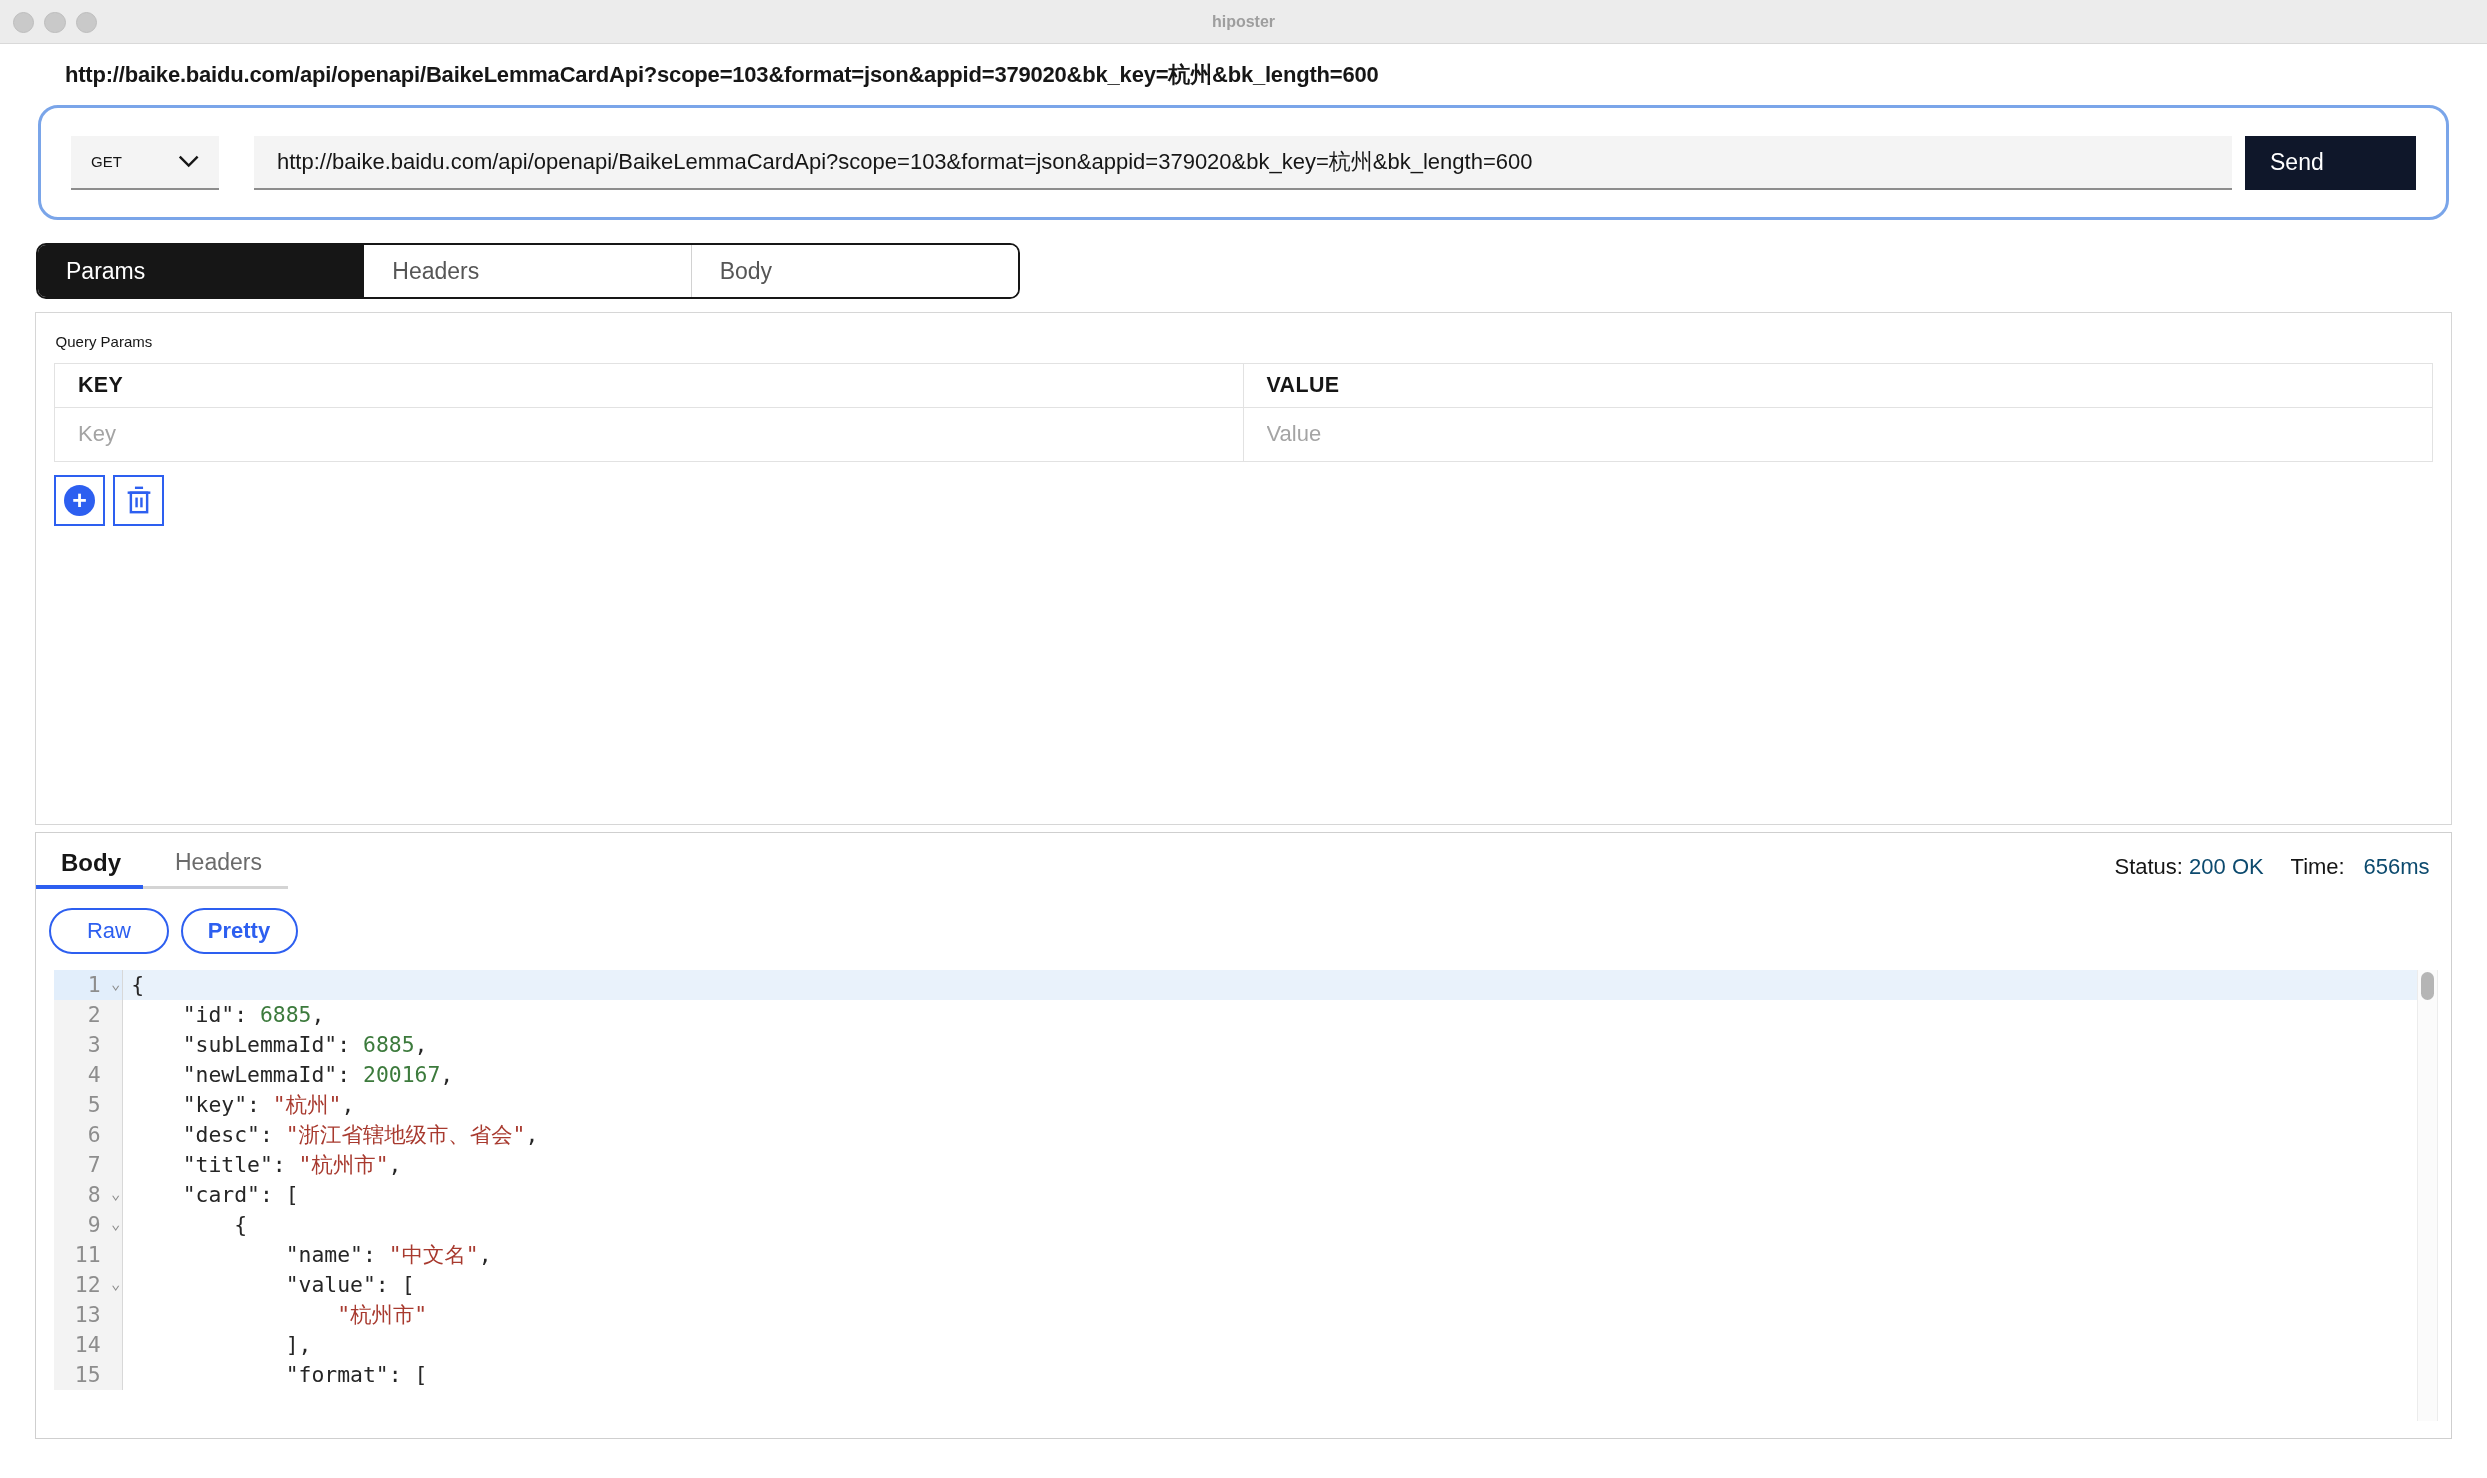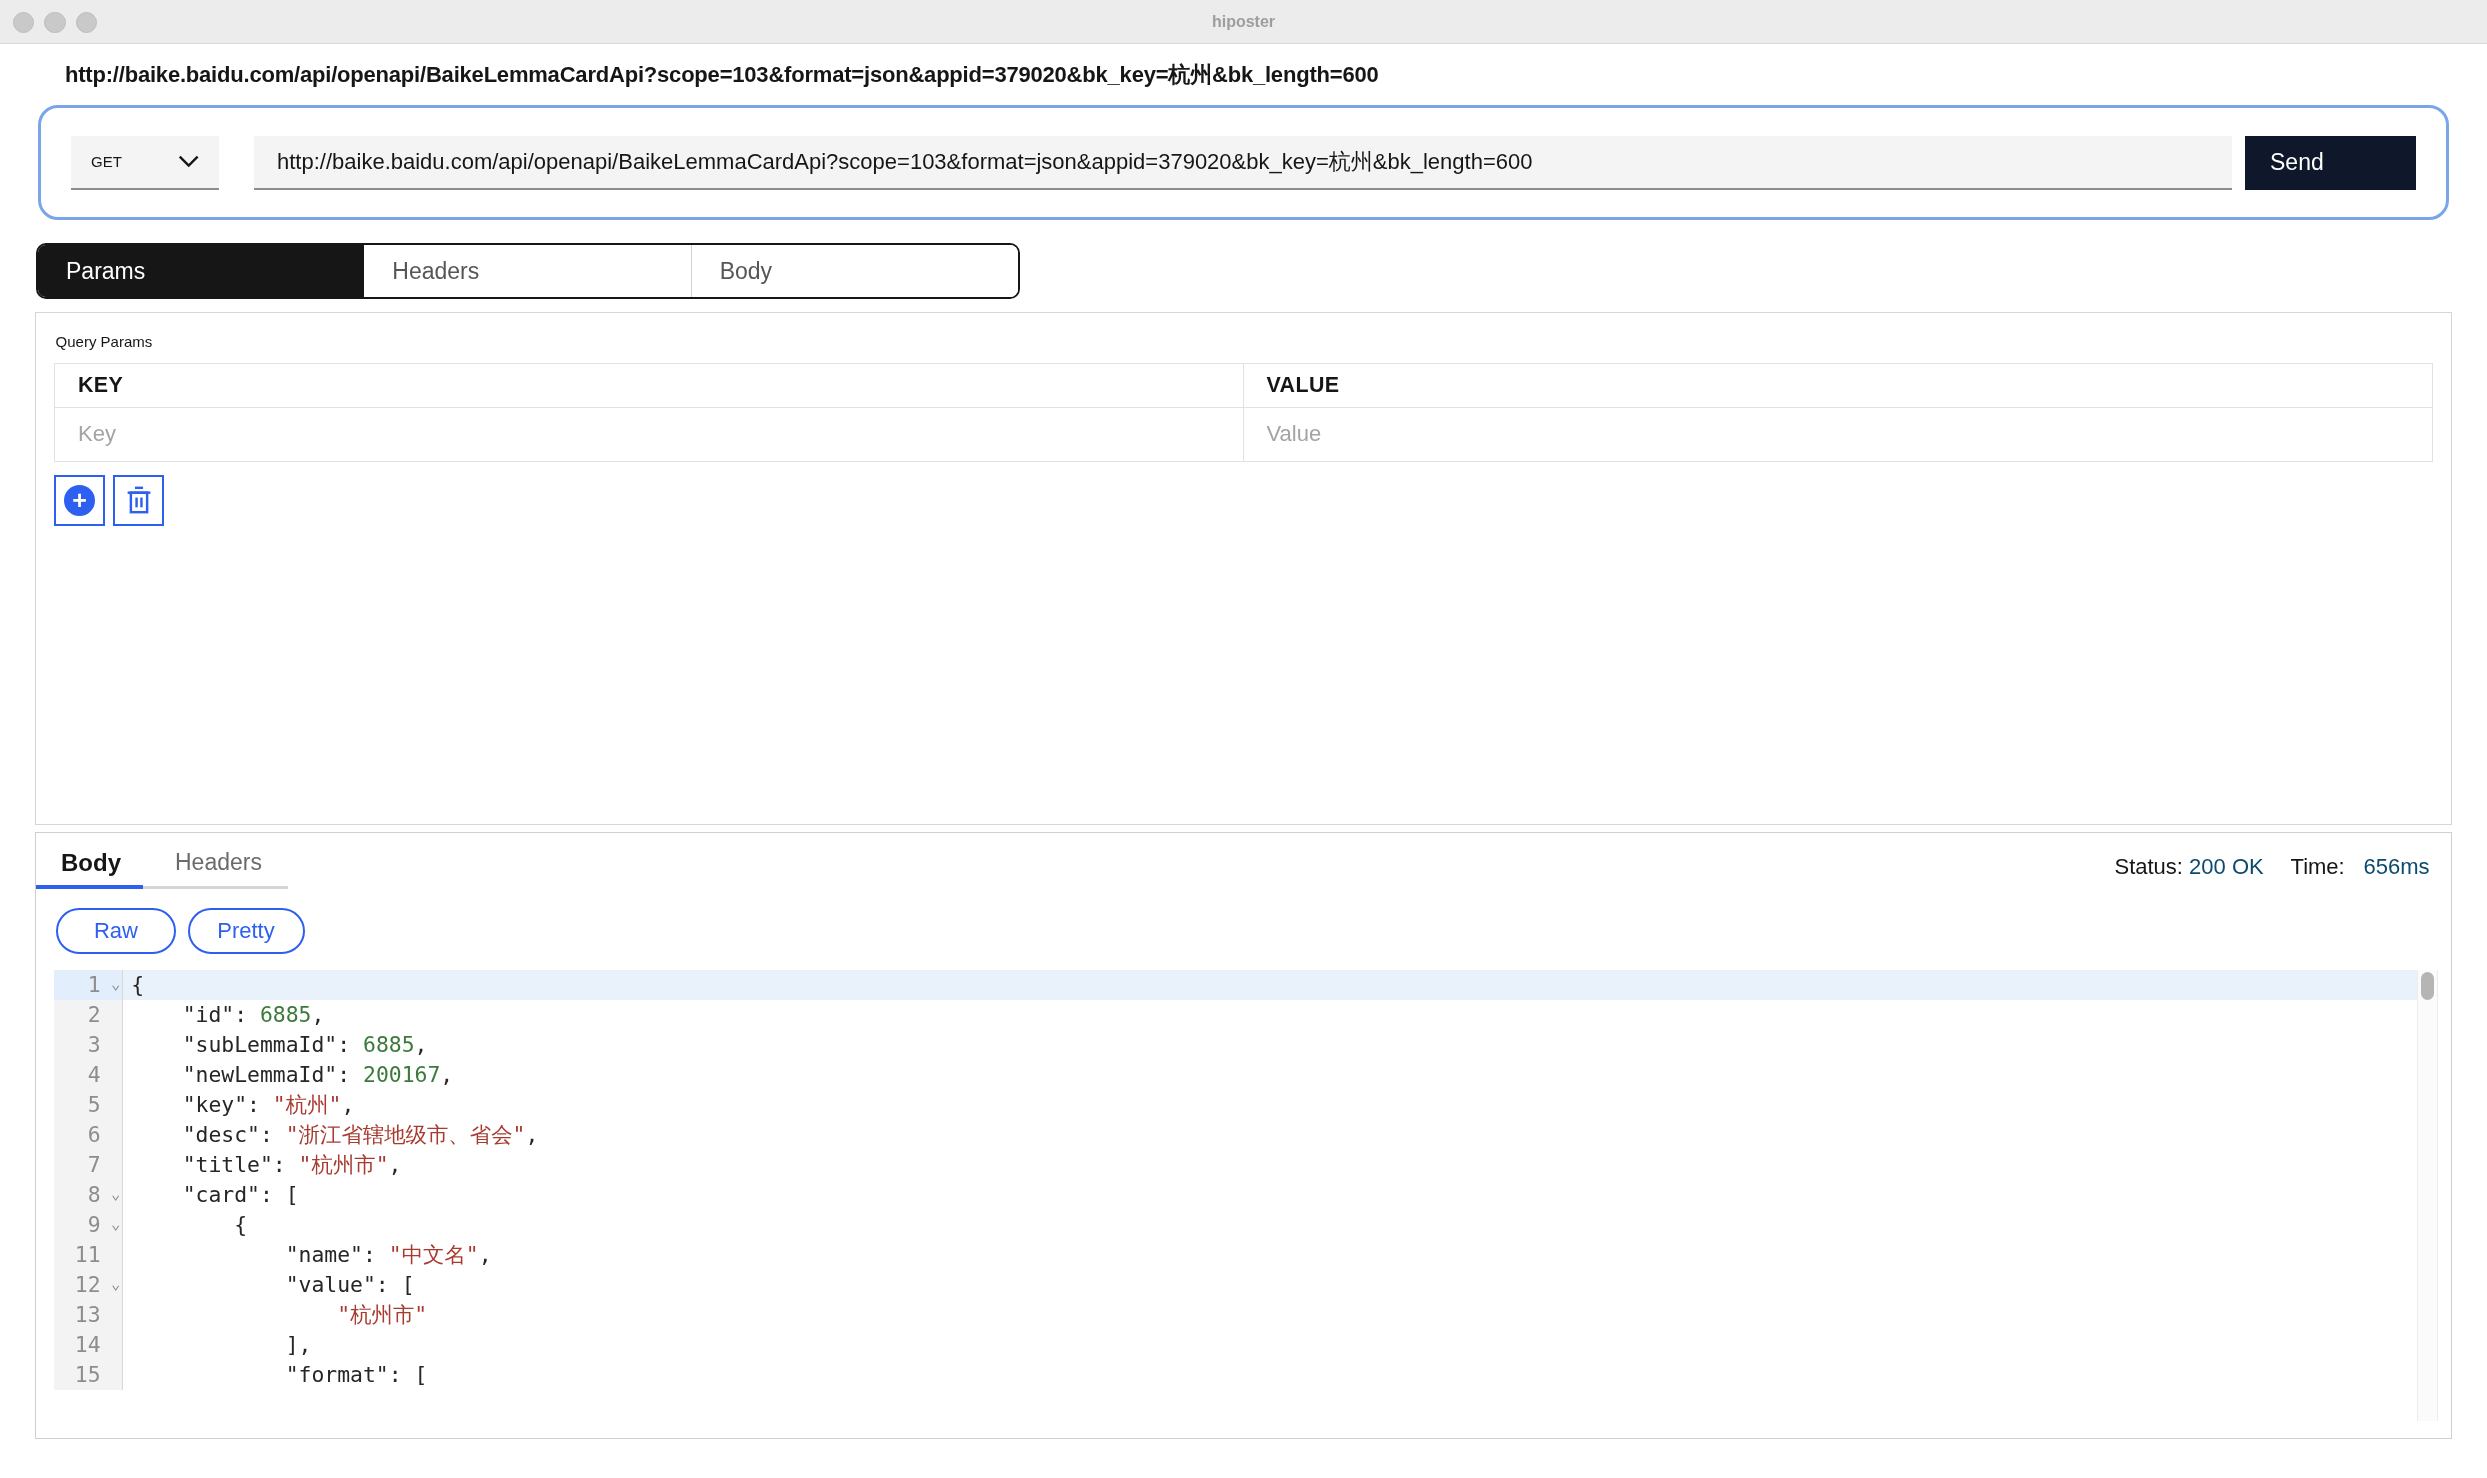--- a/index.html
+++ b/index.html
@@ -61,26 +61,26 @@
   .resp-tabs { display:flex; gap:54px; }
   .resp-tab { font-size:23px; color:#6b6b6b; cursor:pointer; }
   .resp-tab.active { color:#161616; font-weight:bold; font-size:24px; }
   .status-line { font-size:22px; padding-top:5px; }
   .status-line .lbl { color:#161616; }
   .status-line .ok { color:#0c4a6e; }
   .status-line .sp { display:inline-block; width:15px; }
   .tab-underline { position:absolute; left:0; top:52px; height:4.1px; display:flex; }
   .tab-underline .blue { width:107px; height:4.1px; background:#2d5ff0; }
   .tab-underline .grey { width:145px; height:3.3px; background:#d4d4d4; margin-top:0.8px; }
-  .view-btns { position:absolute; left:20px; top:75px; display:flex; gap:11.5px; }
+  .view-btns { position:absolute; left:13px; top:75px; display:flex; gap:11.5px; }
   .pill { height:46px; border:2.5px solid #2d5ff0; border-radius:23px; color:#2d5ff0; background:#fff;
     font-size:22px; display:flex; align-items:center; justify-content:center; cursor:pointer;
     font-family:"Liberation Sans", sans-serif; }
   .pill.raw { width:120px; }
-  .pill.pretty { width:117px; }
+  .pill.pretty { width:117px;font-weight:bold; }
 
   
   .code-area { position:absolute; left:18px; right:13px; top:137px; height:451px; overflow:hidden;
     font-family:"DejaVu Sans Mono", monospace; font-size:21.4px; }
   .code-row { display:flex; height:30px; line-height:30px; }
   .code-row.hl { background:#e9f2fb; }
   .gutter { position:relative; width:69px; flex-shrink:0; background:#f3f3f3; border-right:1.6px solid #d8d8d8;
     color:#8d8d8d; text-align:right; padding-right:21.4px; }
   .code-row.hl .gutter { background:#e2eefb; }
   .fold { position:absolute; right:1.6px; top:-0.8px; font-size:15.6px; color:#8d8d8d; }

